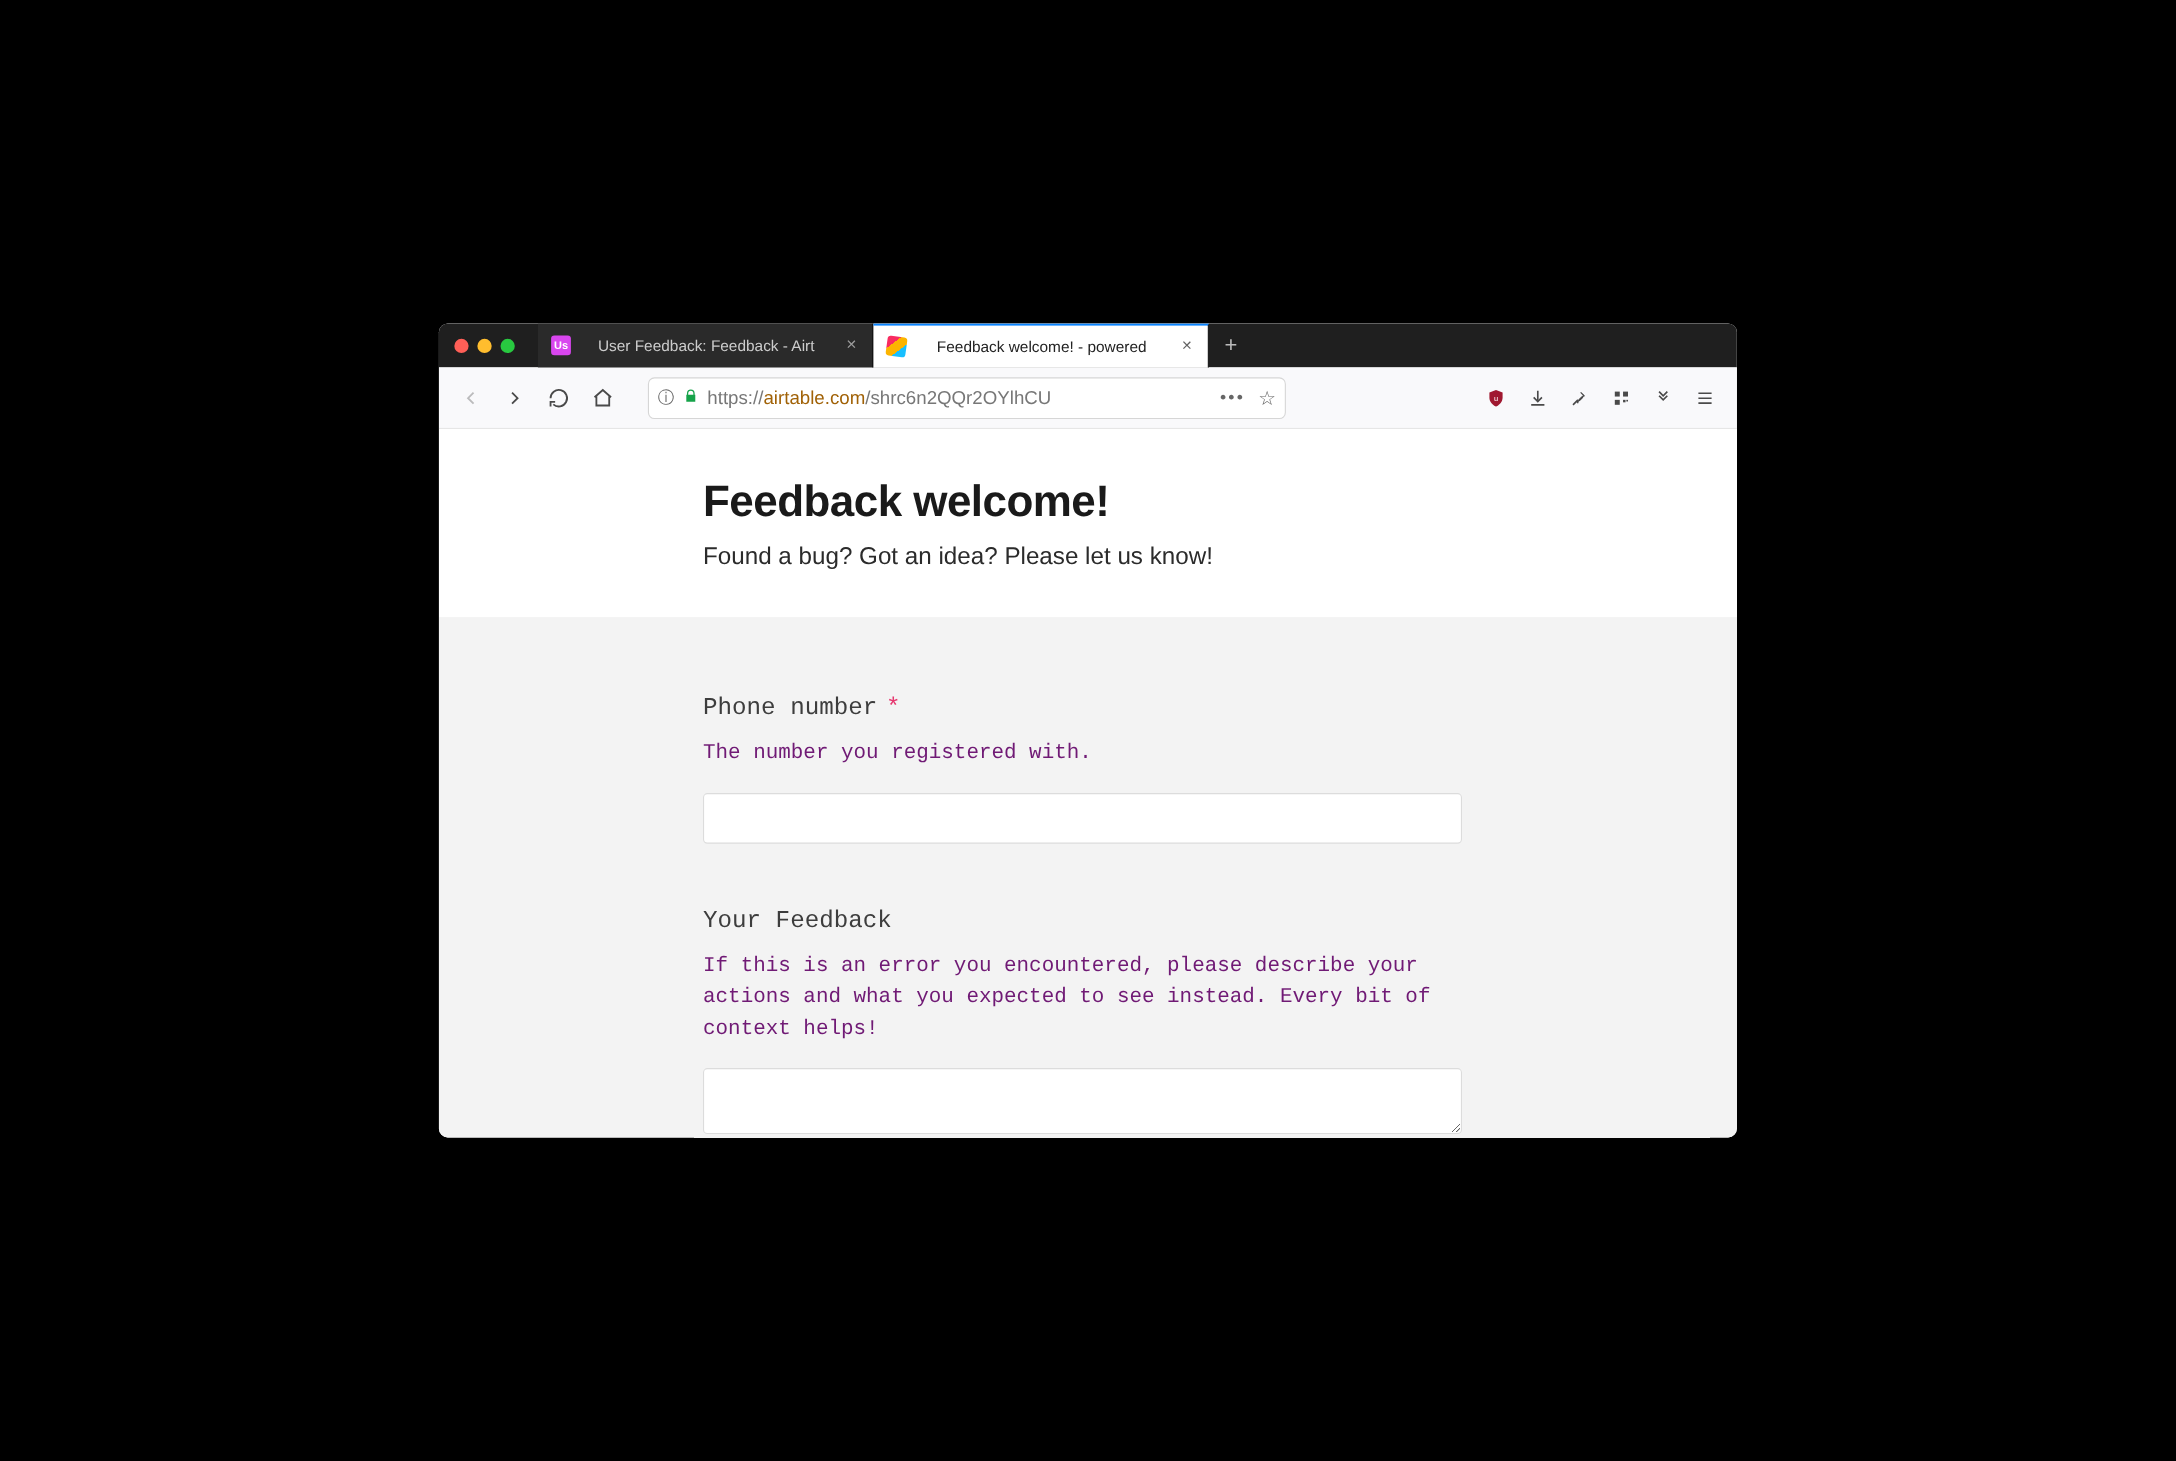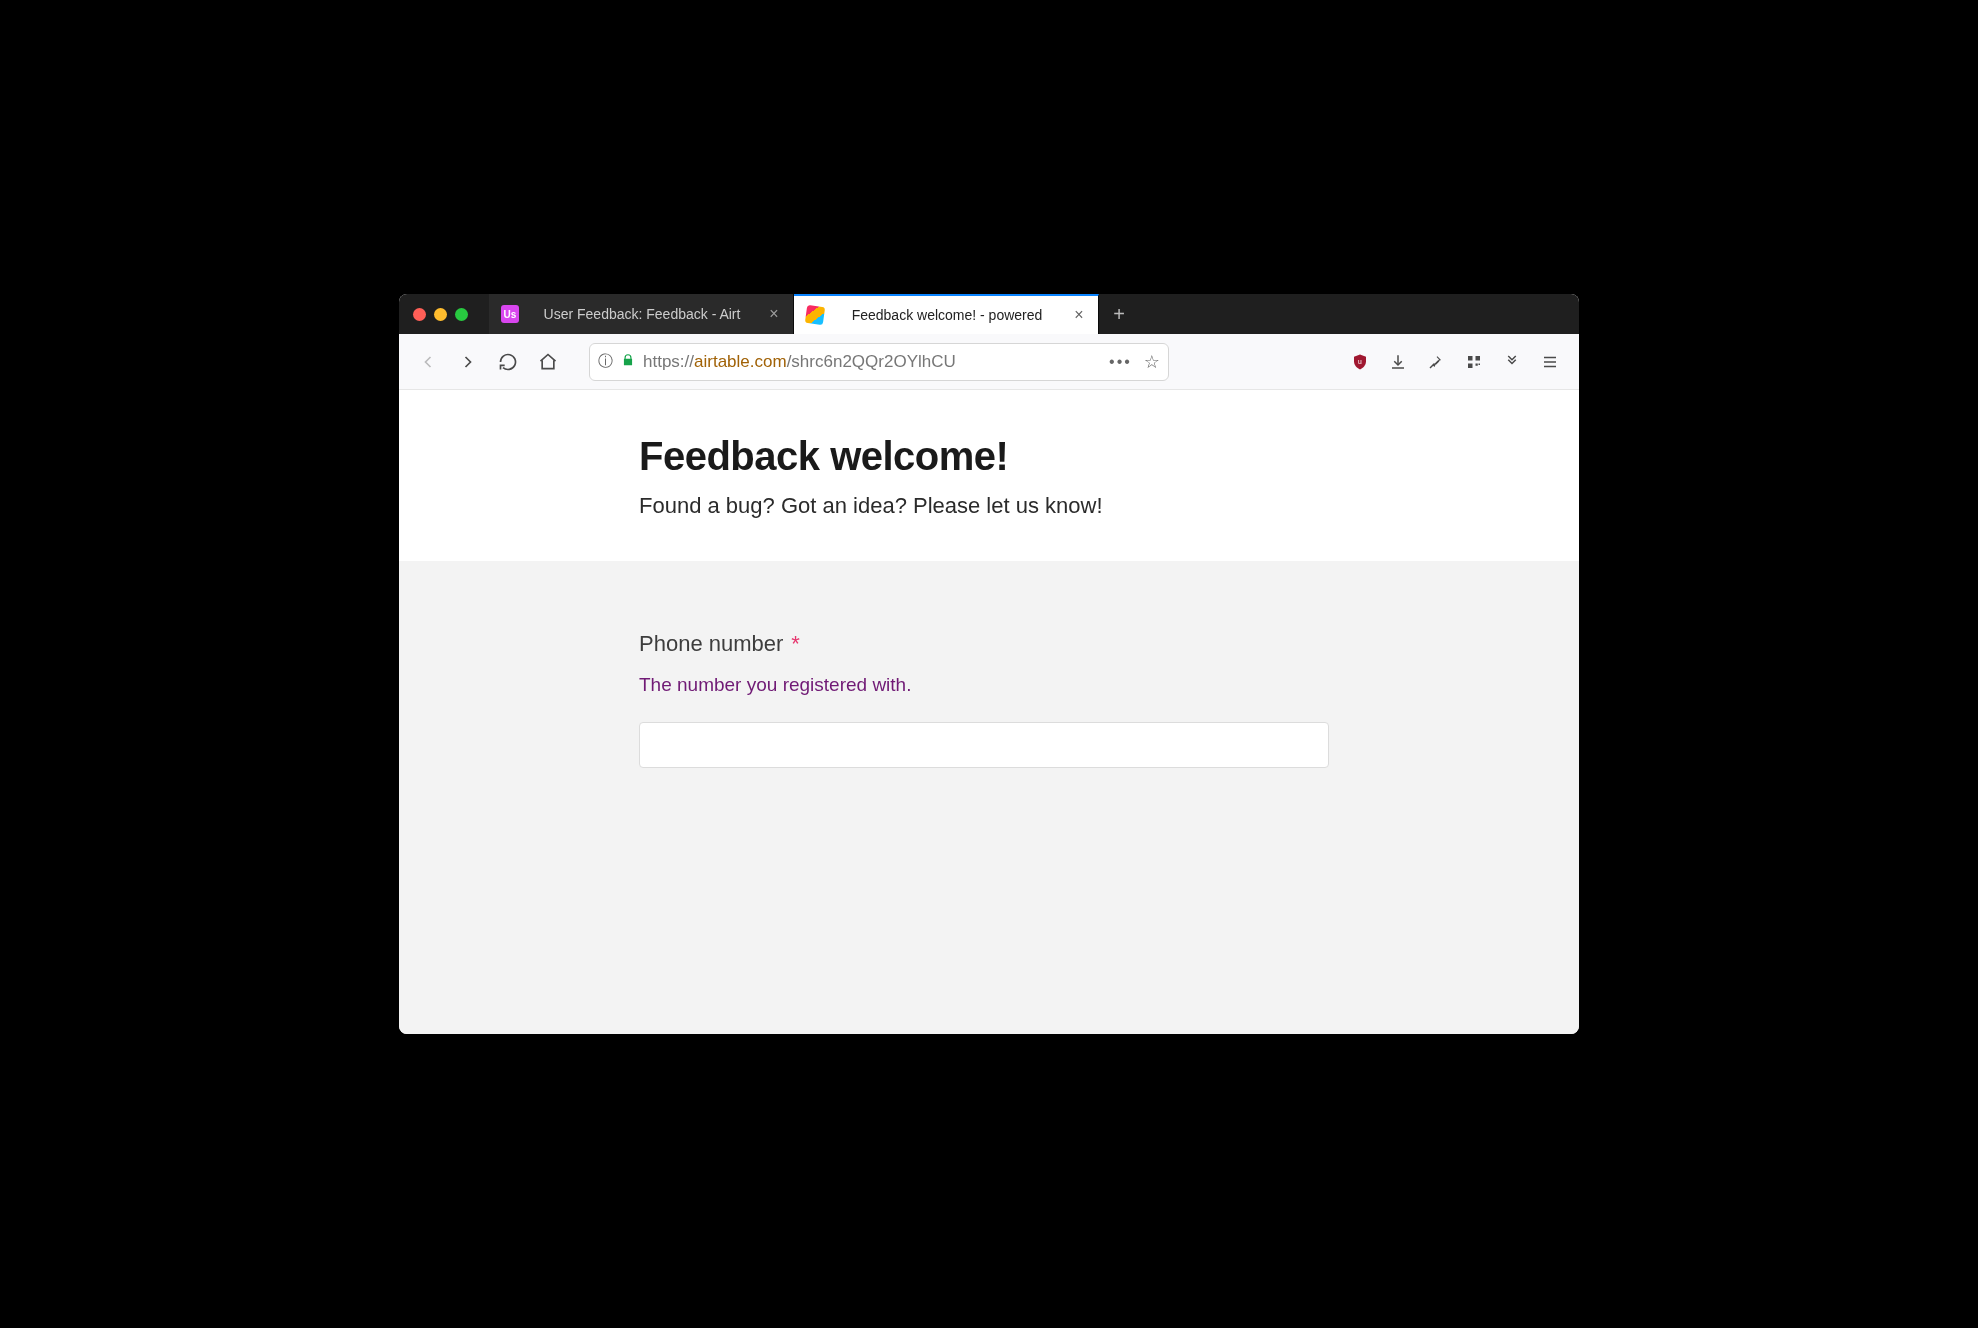--- a/index.html
+++ b/index.html
@@ -137,20 +137,21 @@
     font-size:40px;font-weight:700;color:#1a1a1a;letter-spacing:-.5px;
     margin-bottom:14px;
   }
   .form-header p{
     font-size:22px;color:#2b2b2b;font-weight:400;
   }
   .form-body{
     background:#f3f3f3;
     padding:70px 0 120px;
     min-height:500px;
+    font-family:Liberation Mono, monospace;
   }
   .field{margin-bottom:58px}
   .field .label{
     font-size:22px;color:#3d3d3d;font-weight:400;margin-bottom:14px;
     display:flex;align-items:center;gap:8px;
   }
   .field .required{color:#e6366e;font-size:22px;line-height:1}
   .field .help{
     font-size:19px;color:#701a75;margin-bottom:22px;line-height:1.5;max-width:680px;
   }
@@ -284,18 +285,25 @@
 
         <div class="field">
           <div class="label">
             <span>Phone number</span>
             <span class="required">*</span>
           </div>
           <div class="help">The number you registered with.</div>
           <input type="text" value="" style="">
         </div>
 
+        <div class="field">
+          <div class="label">
+            <span>Your Feedback</span>
+          </div>
+          <div class="help">If this is an error you encountered, please describe your actions and what you expected to see instead. Every bit of context helps!</div>
+          <textarea style=""></textarea>
+        </div>
 
       </div>
     </div>
   </div>
 
 </div>
 
 </body></html>

